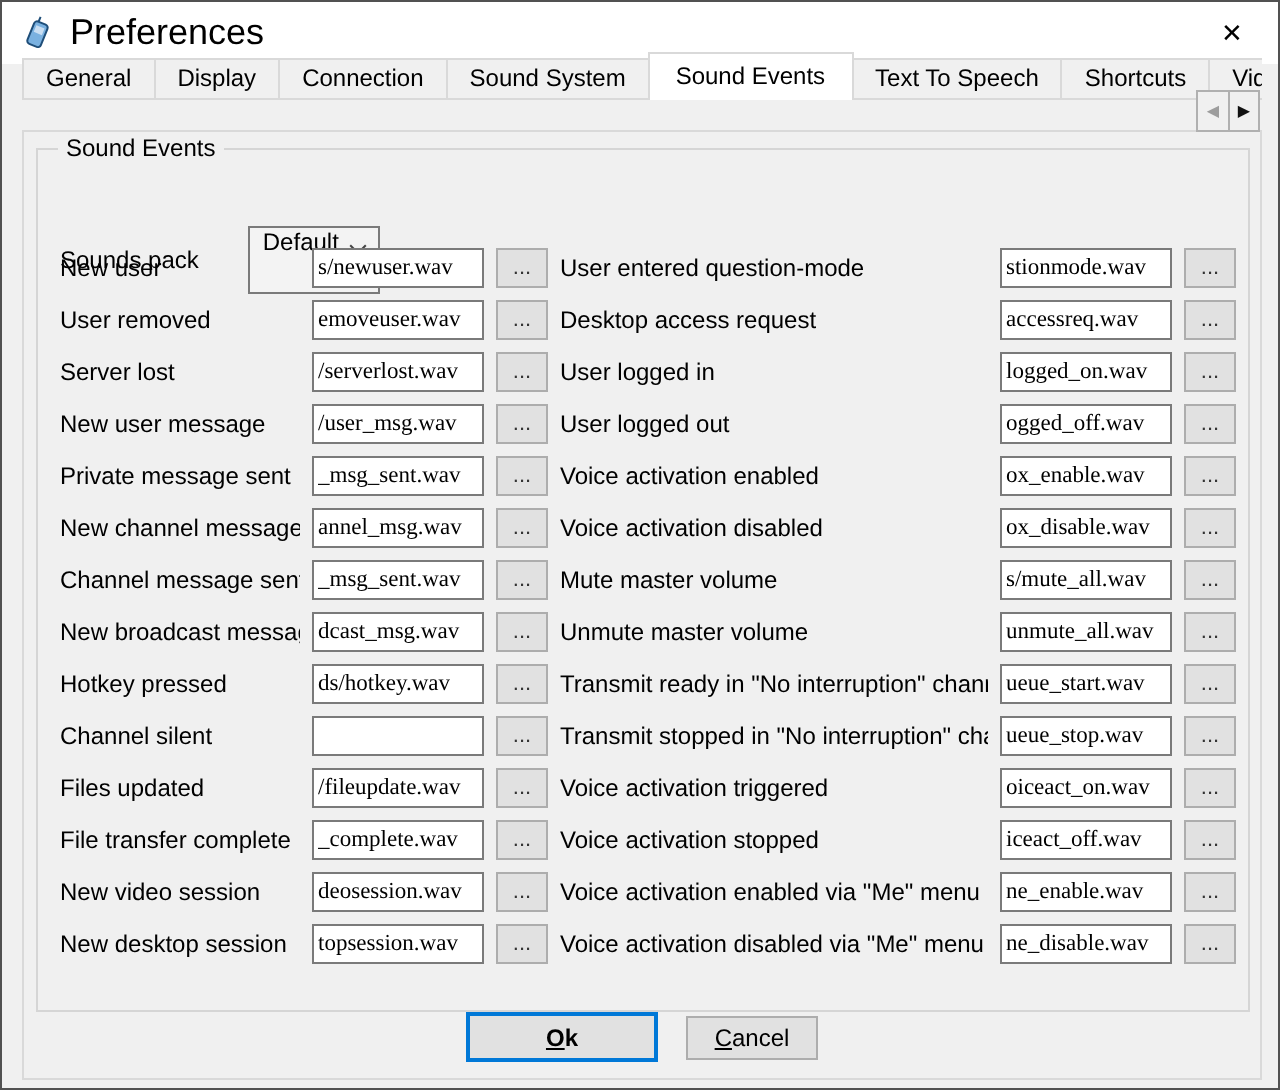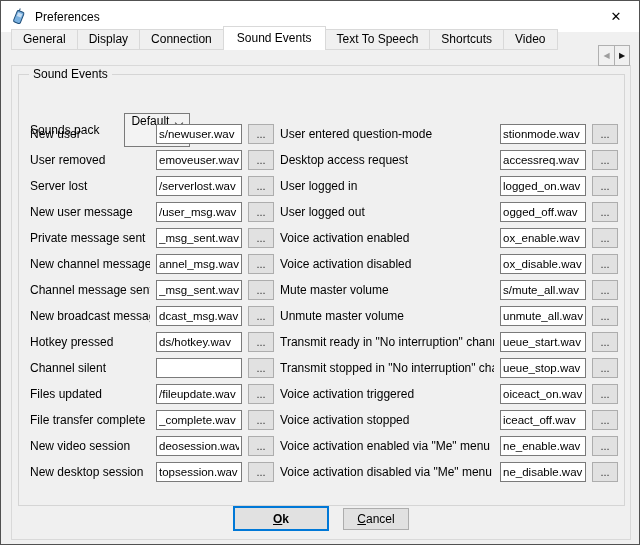--- a/index.html
+++ b/index.html
@@ -3,21 +3,21 @@
 <meta charset="utf-8">
 <style>
   * { margin:0; padding:0; box-sizing:border-box; }
   html,body { width:640px; height:545px; }
   body { font-family:"Liberation Sans", sans-serif; font-size:12px; color:#000; }
   .window { position:absolute; inset:0; background:#f0f0f0; border:1px solid #515151; overflow:hidden; }
 
   
   .titlebar { position:relative; height:31px; background:#ffffff; display:flex; align-items:center; padding-left:9px; }
   .title-icon { width:18px; height:18px; display:inline-block; }
-  .title-text { margin-left:7px; font-size:12px; }
+  .title-text { margin-left:7px; font-size:18px; }
   .close-btn { position:absolute; top:0; right:0; width:46px; height:31px; background:transparent; border:none;
                font-size:13px; color:#000; display:flex; align-items:center; justify-content:center; cursor:default; }
 
   
   .tabbar { position:absolute; top:25px; left:10px; right:8px; height:24px; display:flex; align-items:flex-end; overflow:hidden; }
   .tab { height:21px; line-height:19px; padding:0 11px; background:#f0f0f0; border:1px solid #d9d9d9;
          margin-right:-1px; white-space:nowrap; position:relative; z-index:1; }
   .tab.active { height:24px; line-height:22px; background:#ffffff; border-bottom:none; z-index:3; padding:0 13px; }
   .tab-scroll { position:absolute; top:44px; right:9px; z-index:4; display:flex; }
   .tab-scroll button { width:16px; height:21px; border:1px solid #b0b0b0; background:#f0f0f0; font-size:8px;
@@ -36,21 +36,21 @@
   .combo { margin-left:25px; width:66px; height:34px; border:1px solid #7a7a7a; background:#f3f3f3;
            display:flex; align-items:flex-start; padding-left:6px; position:relative; }
   .combo-arrow { position:absolute; right:7px; top:6px; width:6px; height:6px;
                  border-right:1px solid #444; border-bottom:1px solid #444; transform:rotate(45deg); }
 
   
   .events-grid { position:absolute; top:49px; left:11px; display:grid;
                  grid-template-columns:120px 86px 26px 214px 86px 26px;
                  grid-auto-rows:20px; column-gap:6px; row-gap:6px; }
   .ev-label { line-height:20px; white-space:nowrap; overflow:hidden; }
-  .ev-field { width:100%; height:20px; border:1px solid #7a7a7a; background:#fff; font-family:Liberation Sans, sans-serif;
+  .ev-field { width:100%; height:20px; border:1px solid #7a7a7a; background:#fff; font-family:Liberation Serif, serif;
               font-size:11.5px; padding:4px 2px; outline:none; }
   .ev-browse { height:20px; background:#e1e1e1; border:1px solid #adadad; font-size:11px; color:#333;
                line-height:10px; padding:0; }
 
   
   .btn-row { position:absolute; bottom:8px; left:0; right:0; display:flex; justify-content:center; align-items:center; gap:14px; }
   .btn { background:#e1e1e1; font-family:"Liberation Sans",sans-serif; font-size:12px; }
   .btn .btn-label { display:block; }
   .btn .btn-label::first-letter { text-decoration:underline; }
   .btn-ok { width:96px; height:25px; border:2px solid #0078d7;font-weight:bold; }
@@ -72,20 +72,21 @@
       </svg>
     </span>
     <span class="title-text">Preferences</span>
     <button class="close-btn">✕</button>
   </div>
 
   <div class="tabbar">
       <div class="tab">General</div>
       <div class="tab">Display</div>
       <div class="tab">Connection</div>
+      <div class="tab">Sound System</div>
       <div class="tab active">Sound Events</div>
       <div class="tab">Text To Speech</div>
       <div class="tab">Shortcuts</div>
       <div class="tab">Video</div>
     </div>
   <div class="tab-scroll">
     <button class="arr-left">◀</button>
     <button class="arr-right">▶</button>
   </div>
 

